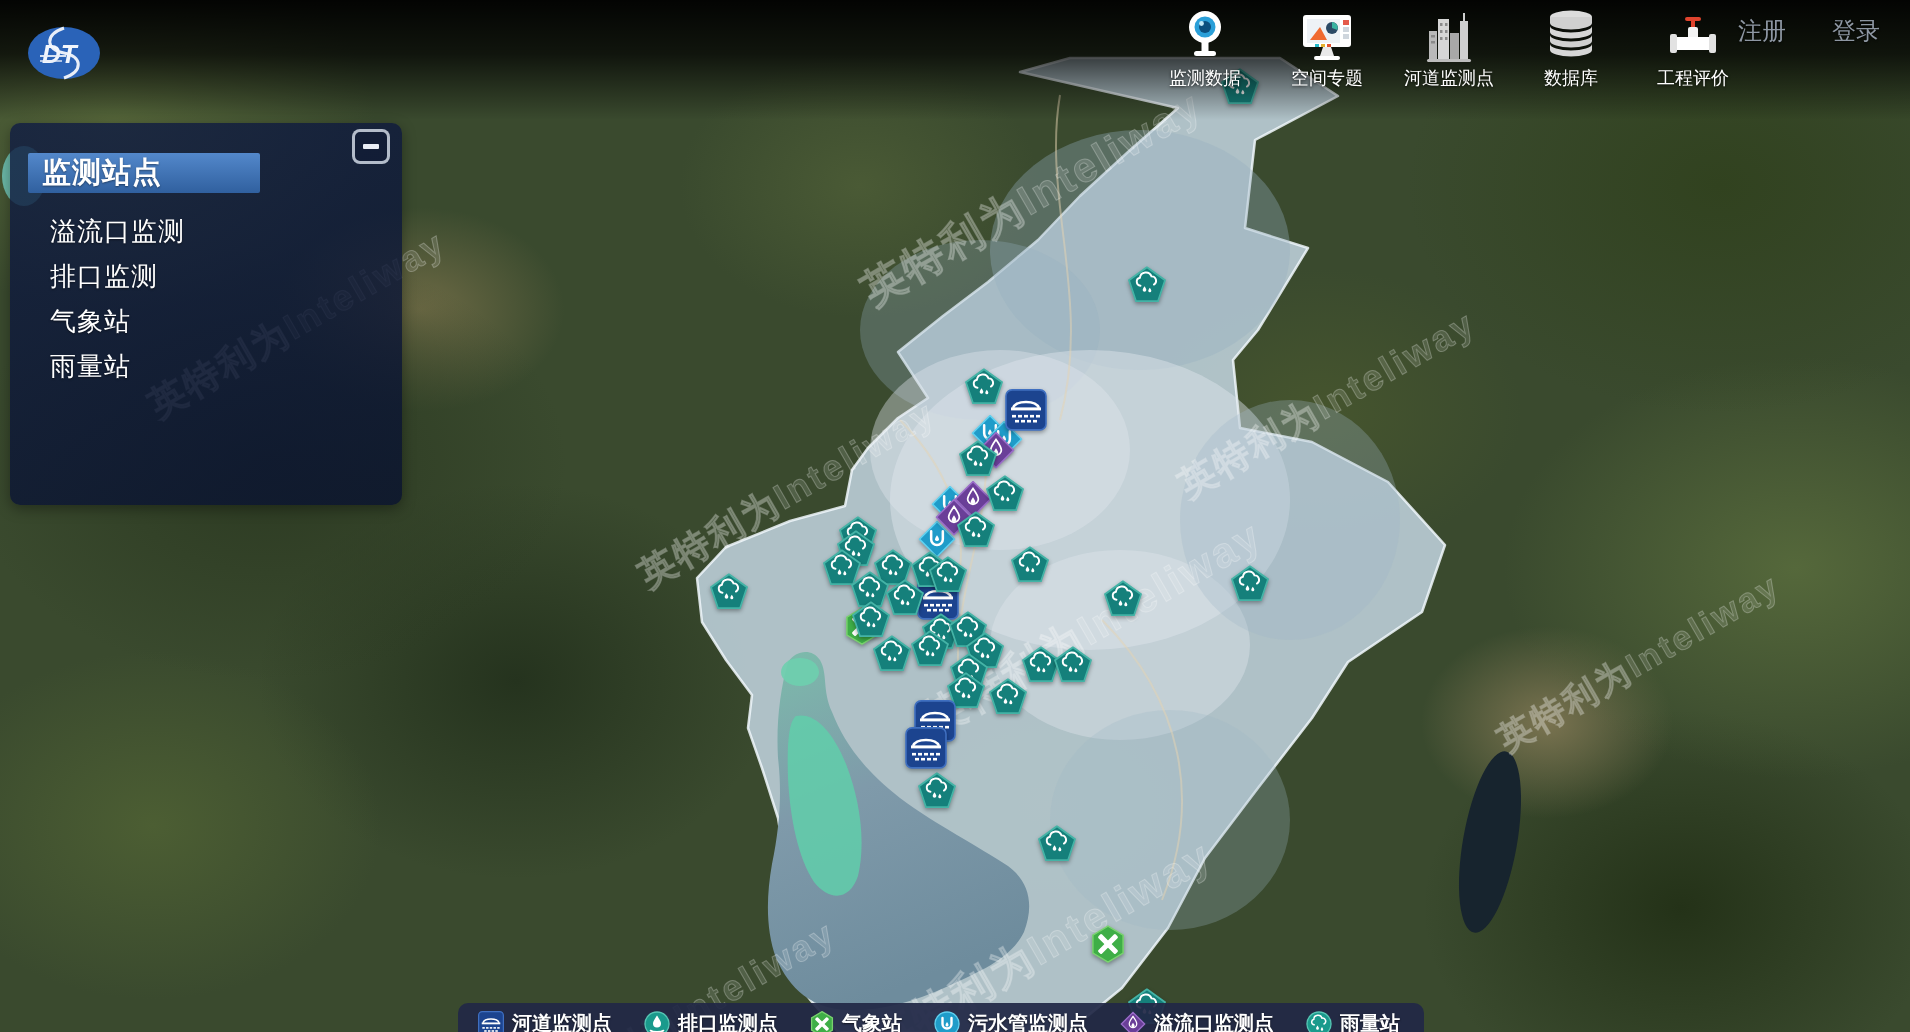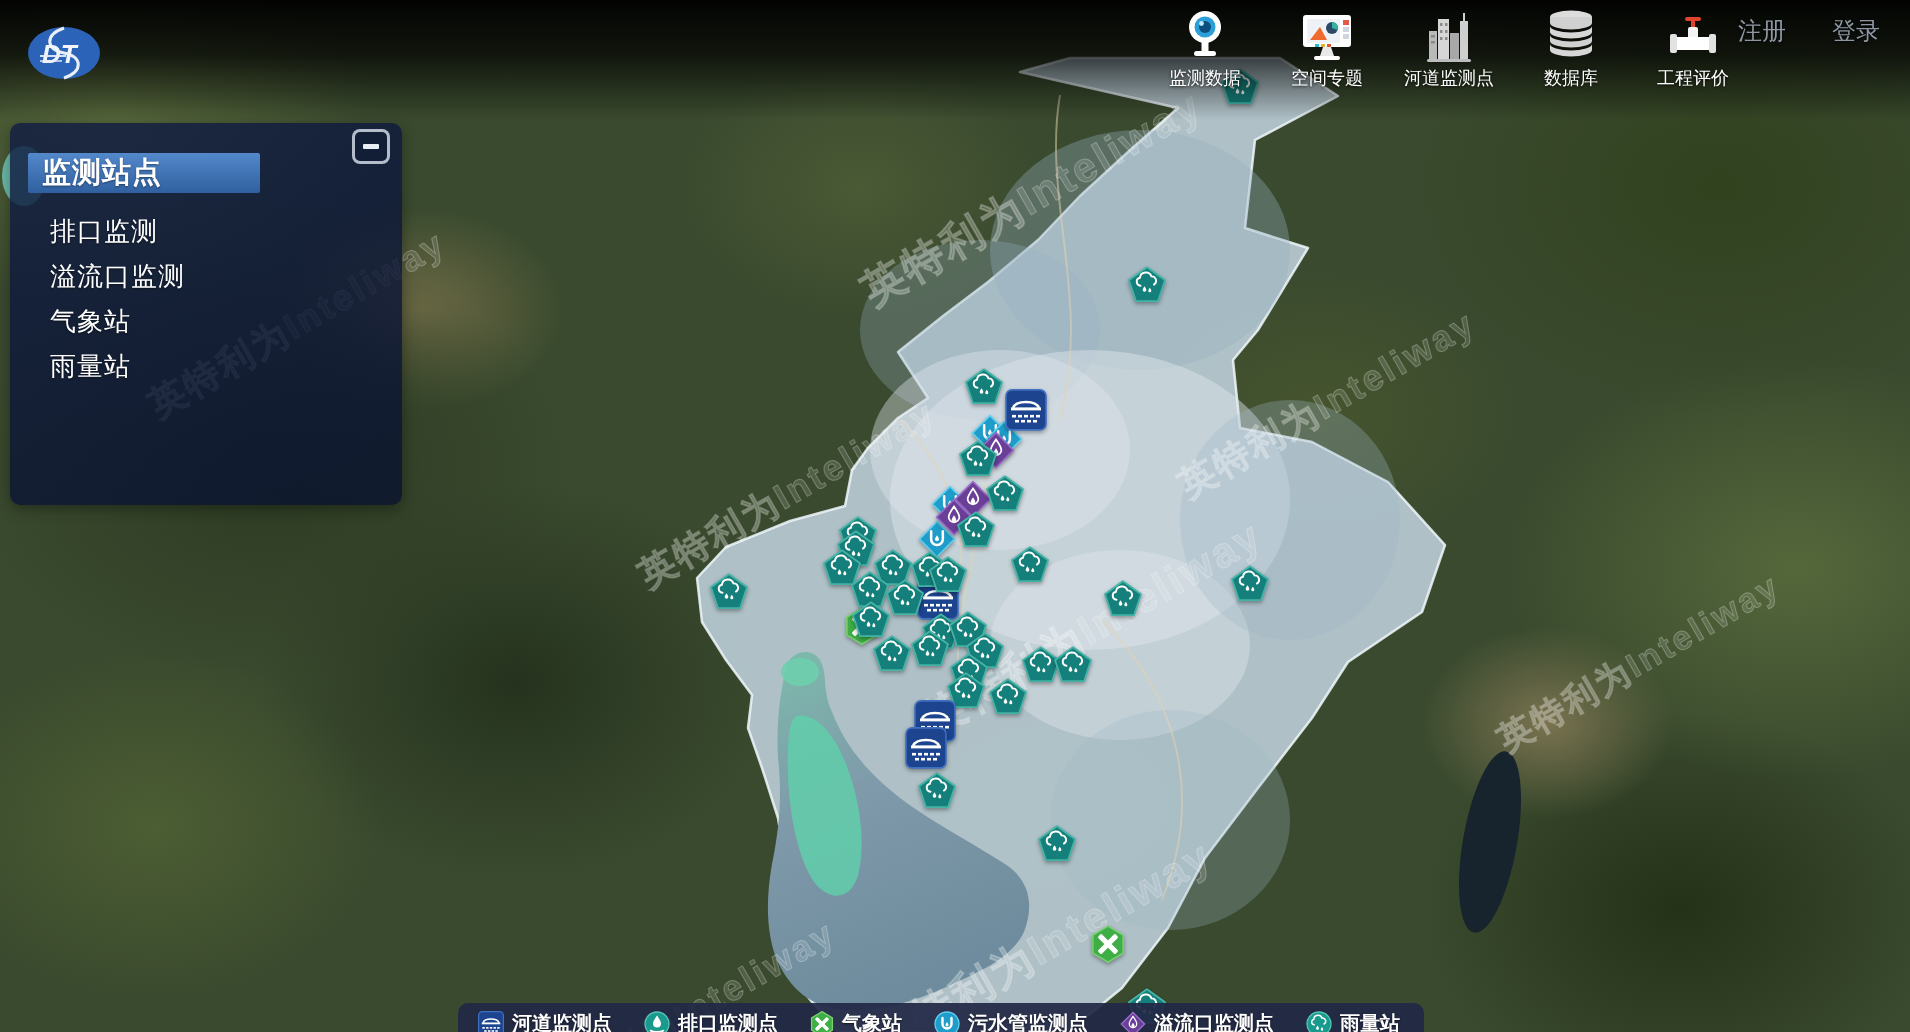--- a/index.html
+++ b/index.html
@@ -527,22 +527,22 @@
       <span class="auth-link">登录</span>
     </div>
   </div>
 
   <div id="station-panel">
     <div id="panel-min">
       <span class="minus"></span>
     </div>
     <div id="panel-title">监测站点</div>
     <ul id="panel-list">
+      <li>溢流口监测</li>
       <li>排口监测</li>
-      <li>溢流口监测</li>
       <li>气象站</li>
       <li>雨量站</li>
     </ul>
   </div>
 
   <div id="legend">
     <div class="legend-item">
       <svg width="26" height="26" viewBox="0 0 42 42">
         <rect x="1" y="1" width="40" height="40" rx="6" fill="#1c448f" stroke="#3f6fc0" stroke-width="2"></rect>
         <path d="M8,19 C11,11 31,11 34,19" fill="none" stroke="#fff" stroke-width="2.5"></path>

